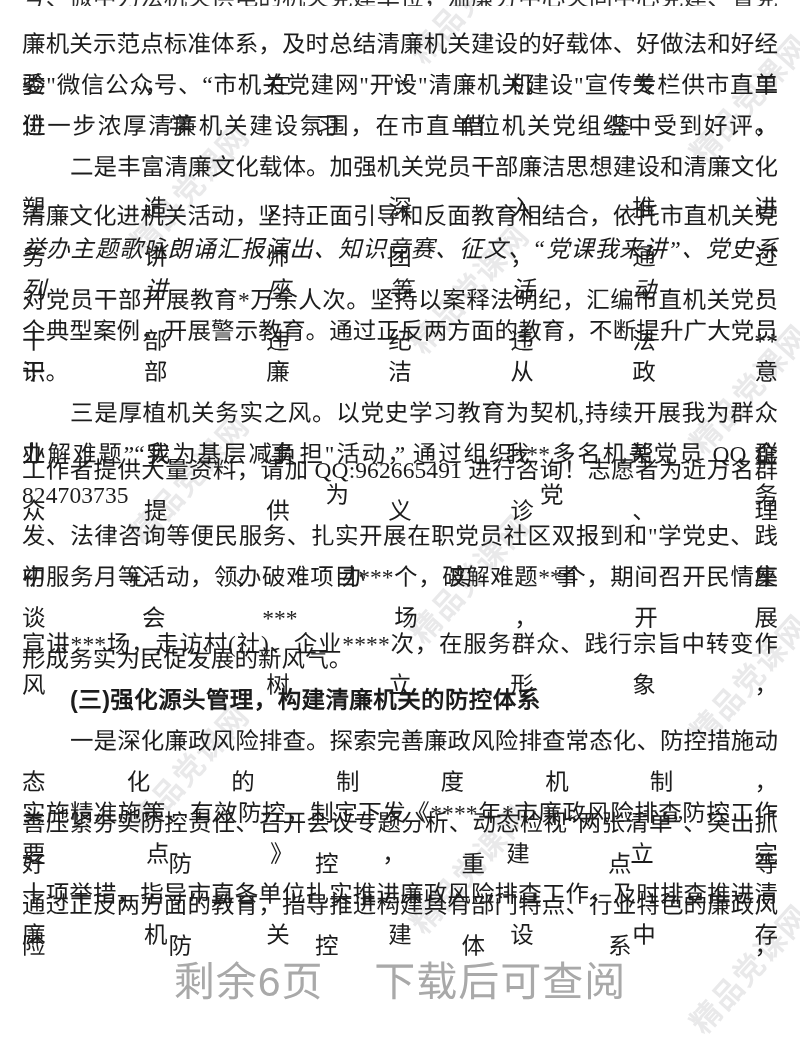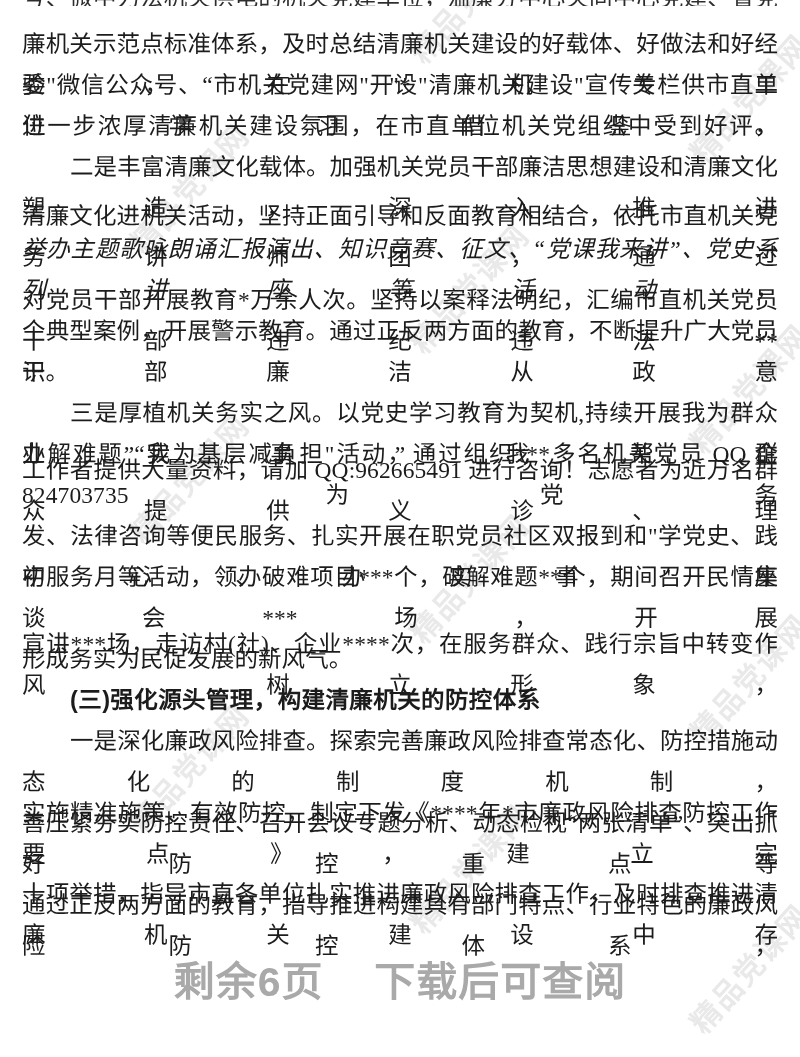--- a/index.html
+++ b/index.html
@@ -91,21 +91,21 @@
   
   #footer-notice {
     position: absolute;
     left: 0;
     top: 948px;
     width: 800px;
     text-align: center;
     z-index: 4;
     color: #a9a9a9;
     font-family: "Liberation Sans", "DejaVu Sans", sans-serif;
-    font-weight: 700;
+    font-weight: 400;
     font-size: 41px;
     letter-spacing: 1px;
     white-space: nowrap;
   }
   #footer-notice .gap {
     display: inline-block;
     width: 26px;
   }
 </style>
 </head>

